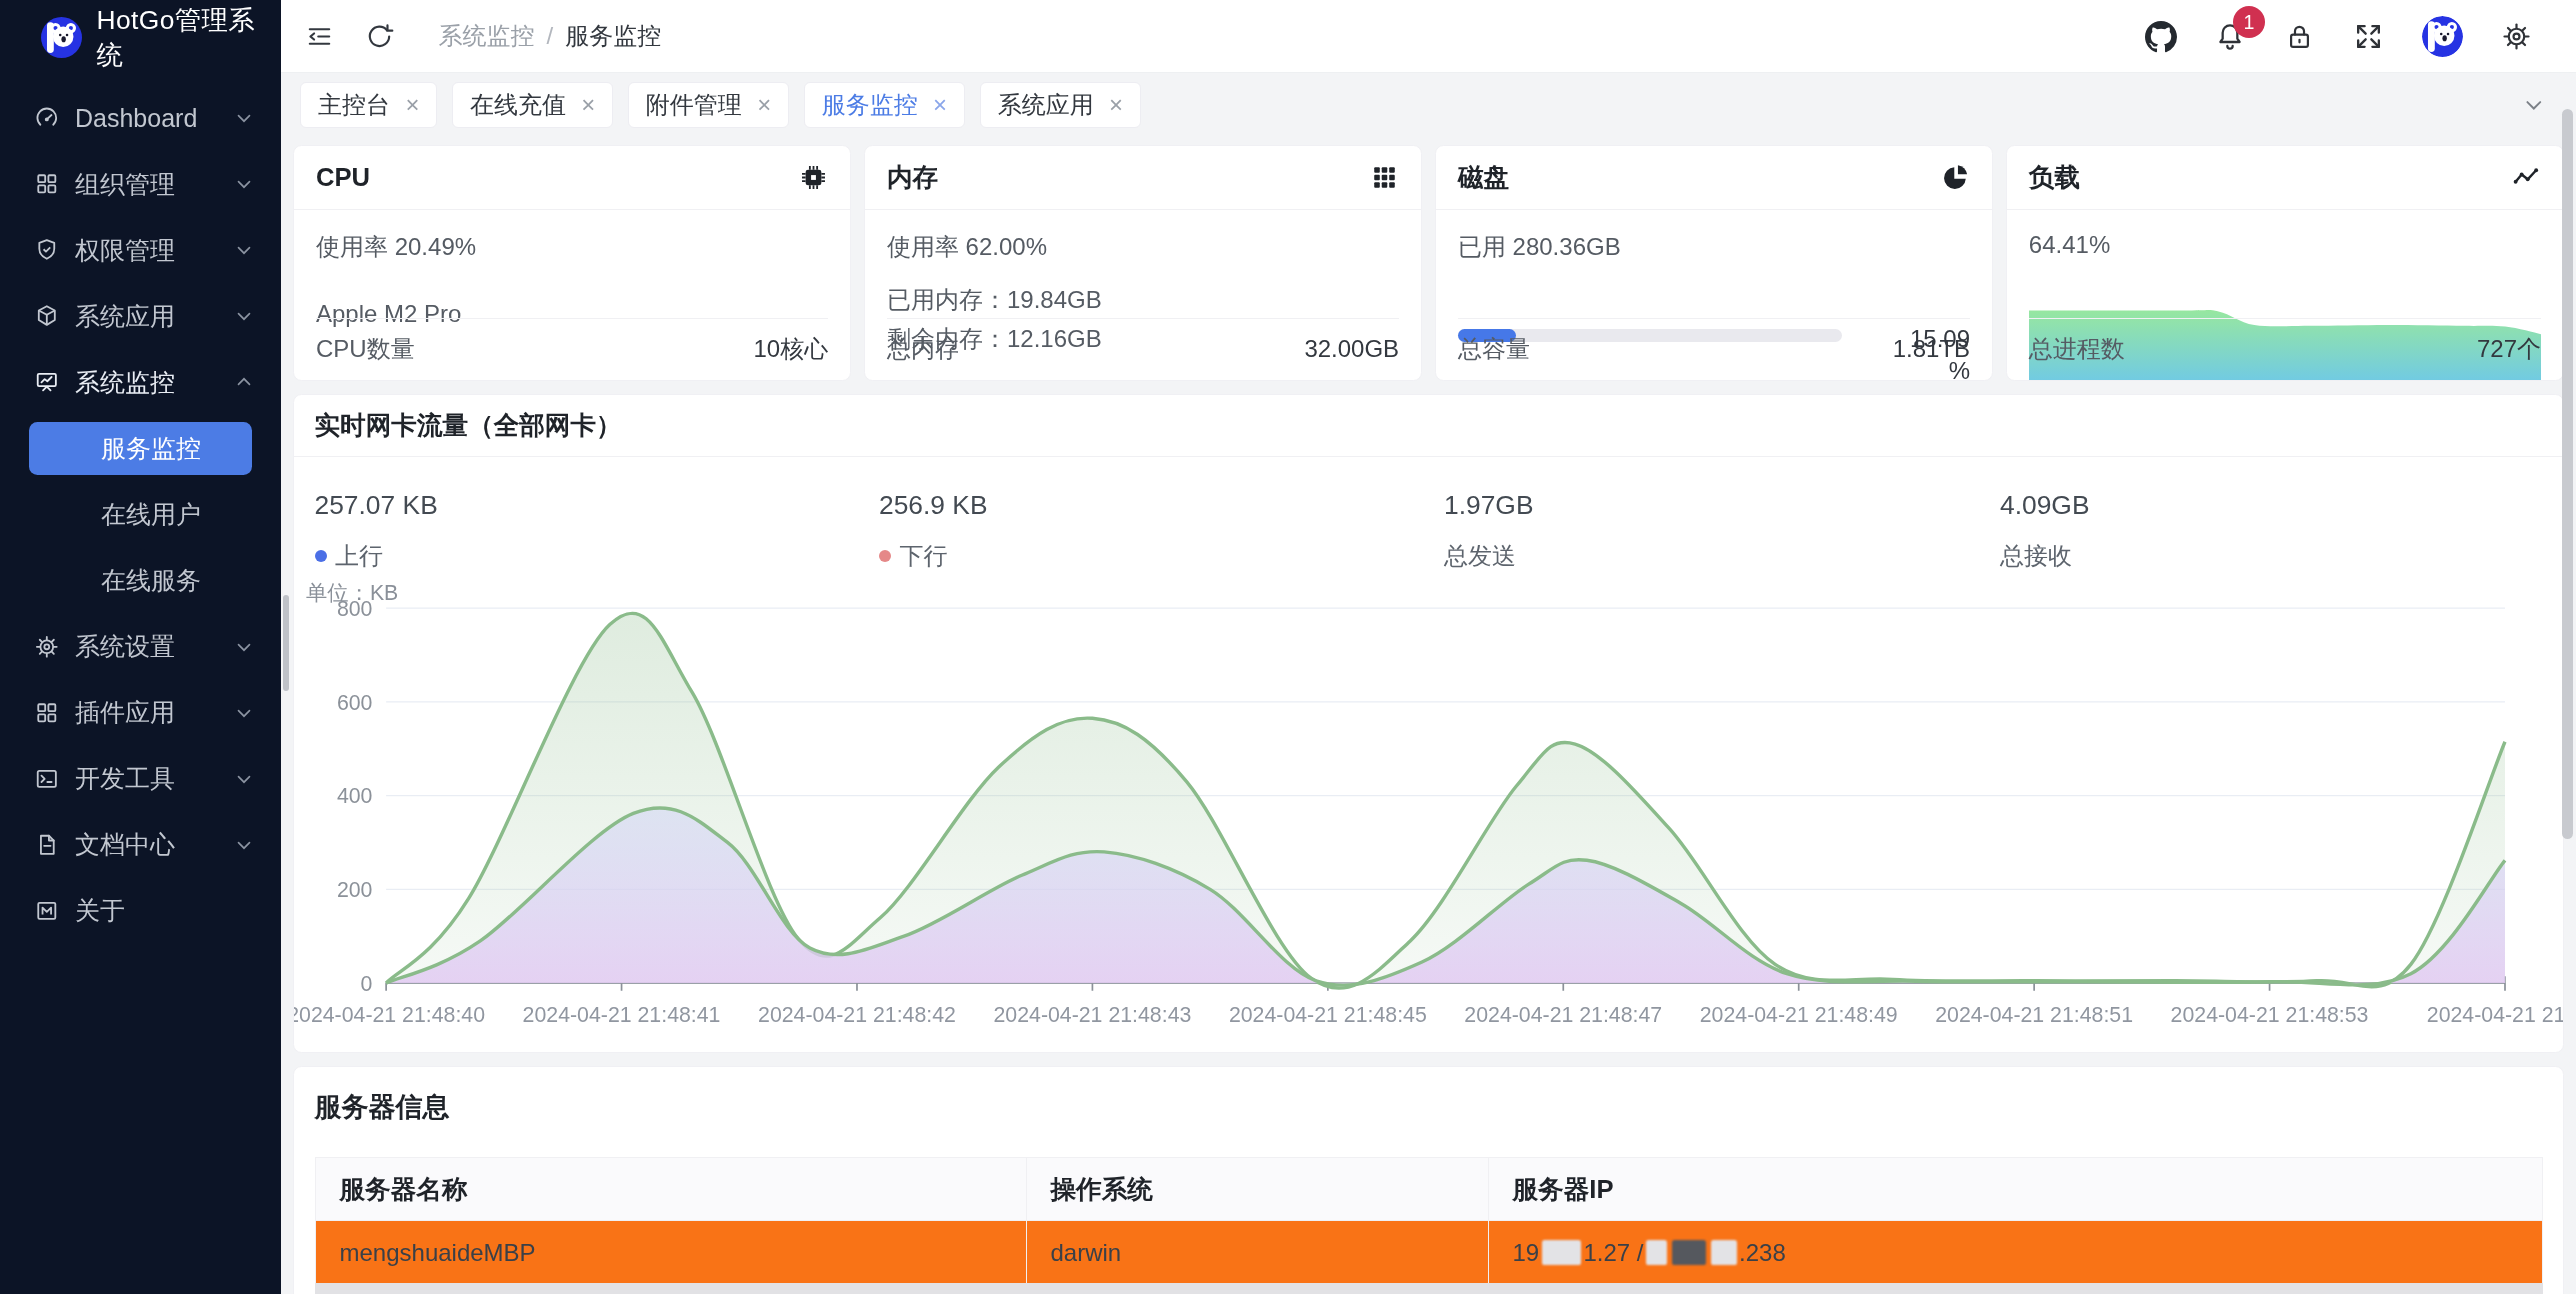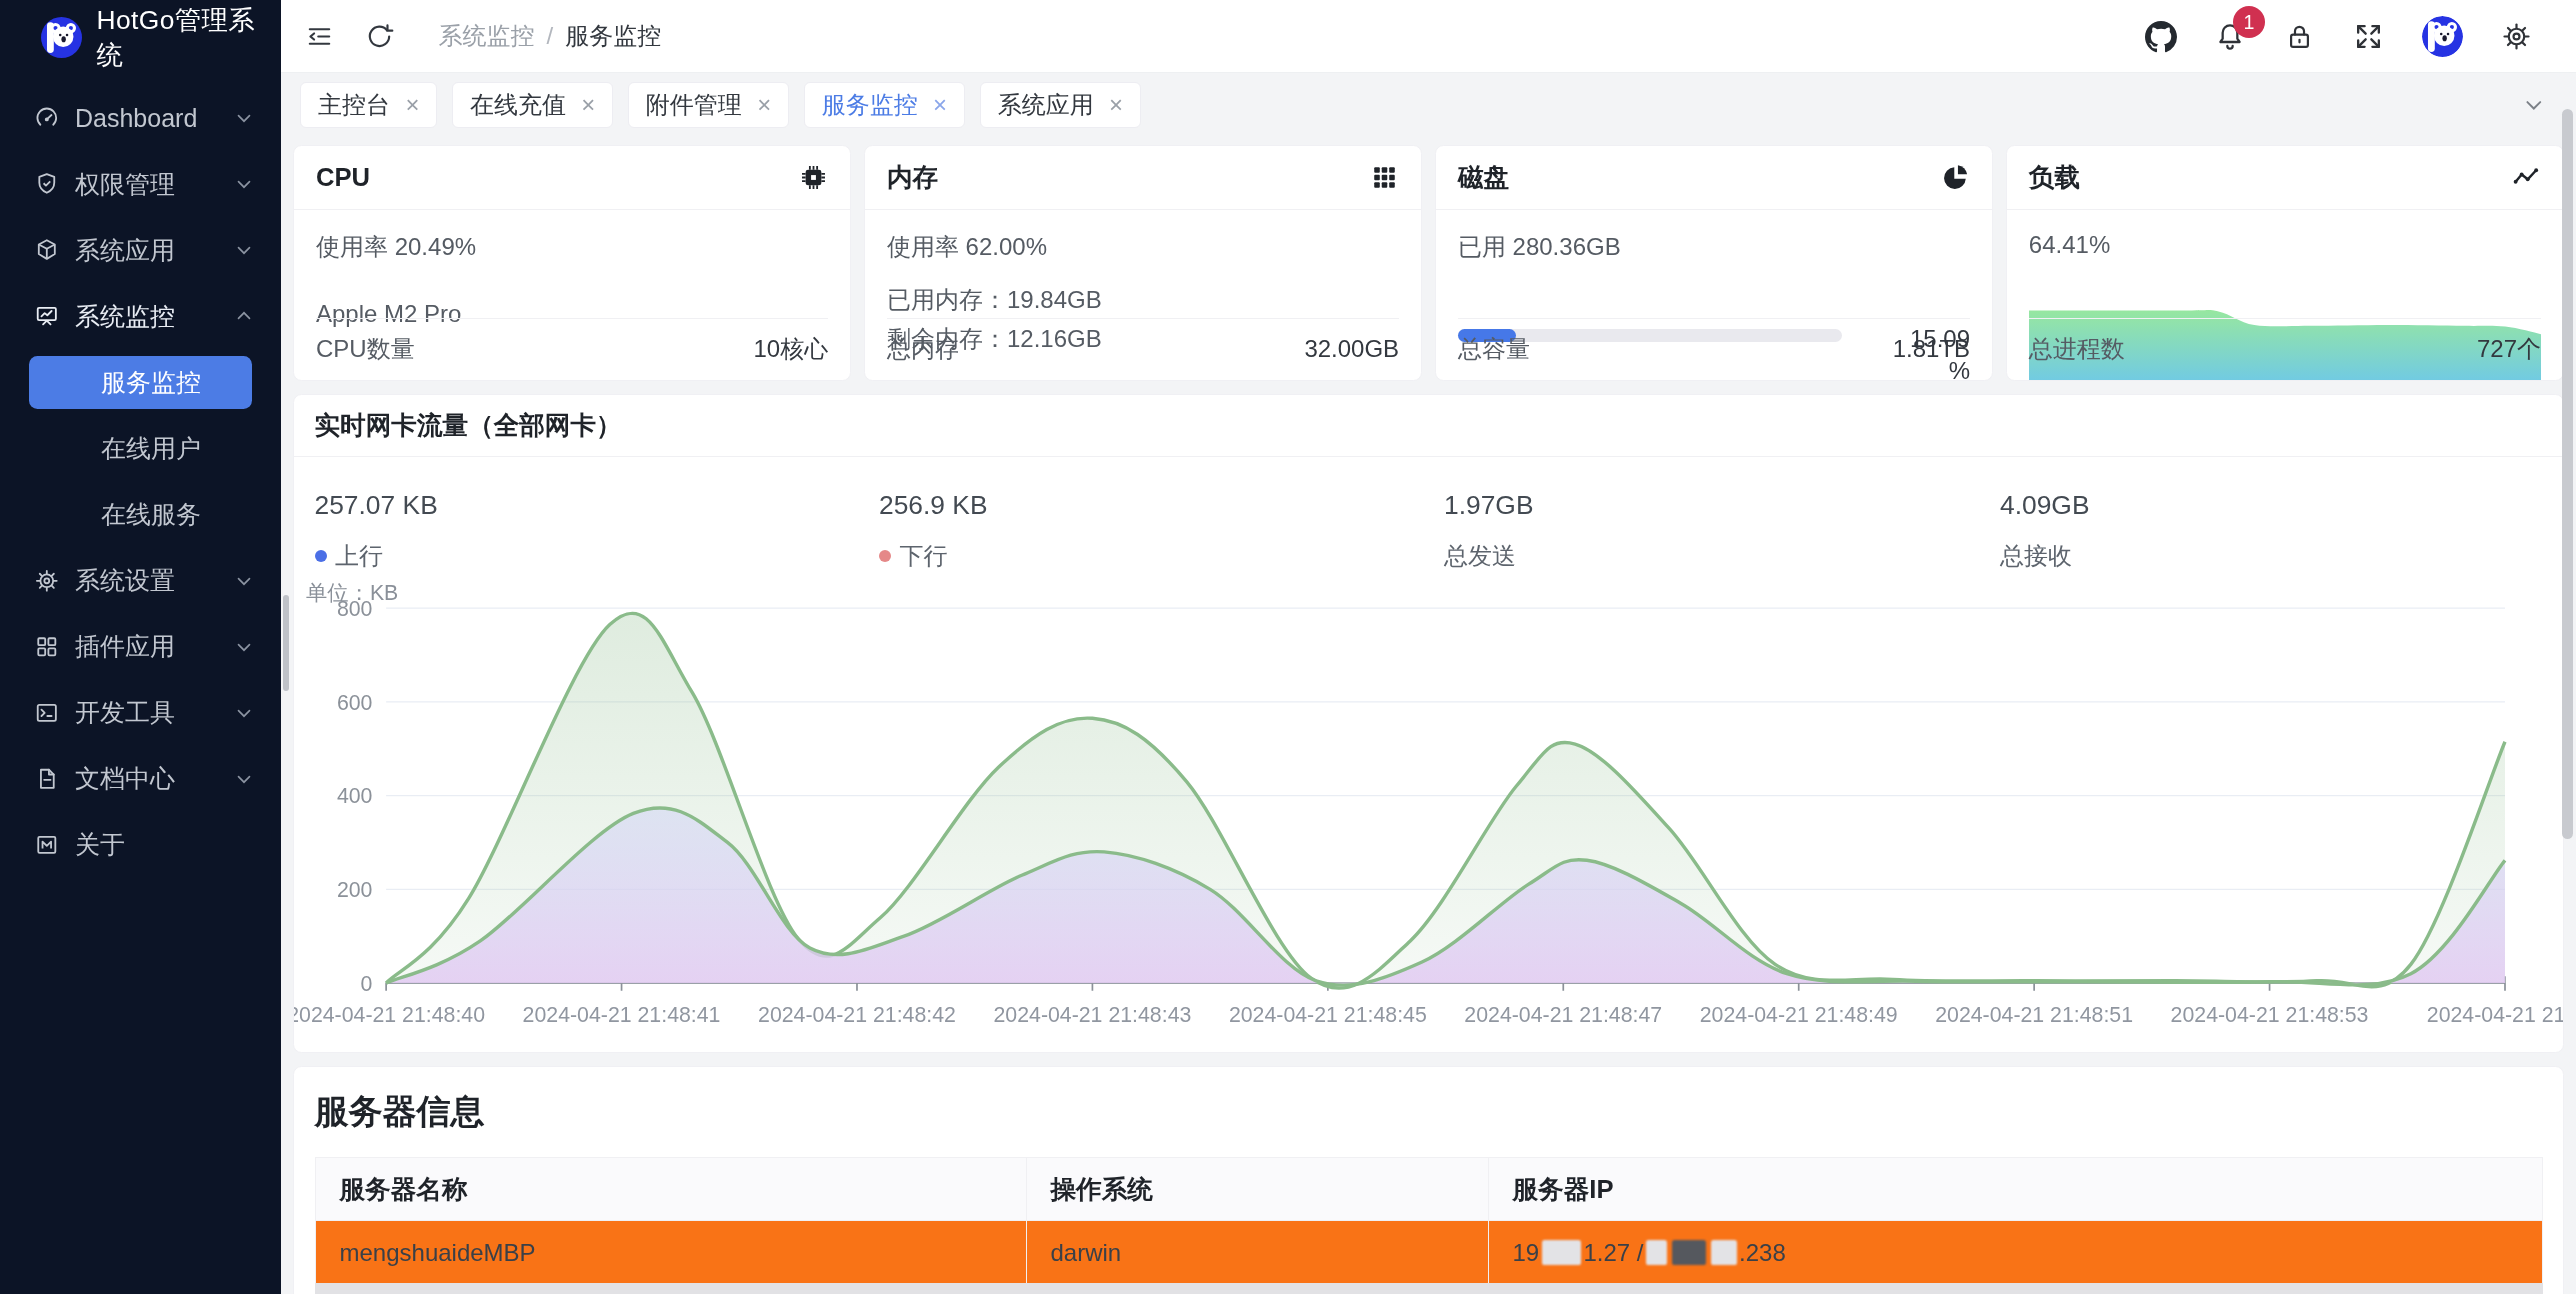--- a/index.html
+++ b/index.html
@@ -75,21 +75,21 @@
   .stat { position:absolute; top:31px; }
   .stat-value { font-size:26.4px; color:#434a52; }
   .stat-label { margin-top:19px; font-size:24px; color:#5d646d; display:flex; align-items:center; }
   .dot { width:12px; height:12px; border-radius:50%; margin-right:8.5px; display:inline-block; }
   .stat-0 { left:20.5px; } .stat-1 { left:585px; } .stat-2 { left:1150px; } .stat-3 { left:1706px; }
   .unit-label { position:absolute; left:12px; top:183px; font-size:21.3px; color:#8a9099; }
   .chart-svg { position:absolute; left:0; top:162px; width:100%; height:490px; }
 
   
   .server { position:absolute; left:293px; top:1066px; right:12px; height:341px; background:#fff; border:0.9px solid #f0f0f4; border-radius:8.5px 8.5px 0 0; }
-  .server-title { position:absolute; left:20.5px; top:22px; font-size:34px; font-weight:700; color:#1f2329; }
+  .server-title { position:absolute; left:20.5px; top:22px; font-size:27px; font-weight:700; color:#1f2329; }
   .srv-table { position:absolute; left:20.5px; right:20.5px; top:90px; border:0.9px solid #f0f0f3; border-bottom:none; }
   .srv-row { display:flex; }
   .srv-cell { padding:0 24px; display:flex; align-items:center; font-size:24px; color:#3a4048; border-right:0.9px solid #f0f0f3; }
   .srv-cell:last-child { border-right:none; }
   .col-0 { width:711px; } .col-1 { width:462px; } .col-2 { flex:1; }
   .srv-head { background:#fafafc; height:62px; }
   .srv-head .srv-cell { font-weight:700; color:#1f2329; font-size:25.6px; }
   .srv-data { height:64px; border-top:0.9px solid #f0f0f3; background:#f97316;justify-content:space-between; }
   .srv-strip { position:absolute; left:20.5px; right:20.5px; top:216px; height:12.8px; background:#e2e2e5; }
   .redact { display:inline-block; height:25.6px; background:#e3e3e6; border-radius:2.6px; vertical-align:middle; margin:0 2.6px; filter:blur(0.9px); }
@@ -127,20 +127,36 @@
     <nav class="menu">
       <div class="menu-item">
         <span class="mi-icon">
             <svg class="sicon" width="25.6" height="25.6" viewBox="0 0 24 24" fill="none" stroke="currentColor" stroke-width="1.7" stroke-linecap="round">
               <path d="M6,18.5 A8.8,8.8 0 1 1 18,18.5"></path>
               <path d="M12,13.5 L16.4,9.4"></path>
               <circle cx="12" cy="13.5" r="1" fill="currentColor"></circle>
             </svg>
           </span>
         <span class="mi-label">Dashboard</span>
+        <span class="mi-chev">
+            <svg class="sicon" width="22" height="22" viewBox="0 0 24 24" fill="none" stroke="currentColor" stroke-width="1.8" stroke-linecap="round">
+              <polyline points="6,9.5 12,15.5 18,9.5"></polyline>
+            </svg>
+          </span>
+      </div>
+      <div class="menu-item">
+        <span class="mi-icon">
+            <svg class="sicon" width="25.6" height="25.6" viewBox="0 0 24 24" fill="none" stroke="currentColor" stroke-width="1.7">
+              <rect x="4" y="4" width="6.5" height="6.5" rx="1"></rect>
+              <rect x="13.5" y="4" width="6.5" height="6.5" rx="1"></rect>
+              <rect x="4" y="13.5" width="6.5" height="6.5" rx="1"></rect>
+              <rect x="13.5" y="13.5" width="6.5" height="6.5" rx="1"></rect>
+            </svg>
+          </span>
+        <span class="mi-label">组织管理</span>
         <span class="mi-chev">
             <svg class="sicon" width="22" height="22" viewBox="0 0 24 24" fill="none" stroke="currentColor" stroke-width="1.8" stroke-linecap="round">
               <polyline points="6,9.5 12,15.5 18,9.5"></polyline>
             </svg>
           </span>
       </div>
       <div class="menu-item">
         <span class="mi-icon">
             <svg class="sicon" width="25.6" height="25.6" viewBox="0 0 24 24" fill="none" stroke="currentColor" stroke-width="1.7" stroke-linejoin="round">
               <path d="M12,3 L19,5.6 V11 C19,15.6 16,18.6 12,20.4 C8,18.6 5,15.6 5,11 V5.6 Z"></path>

